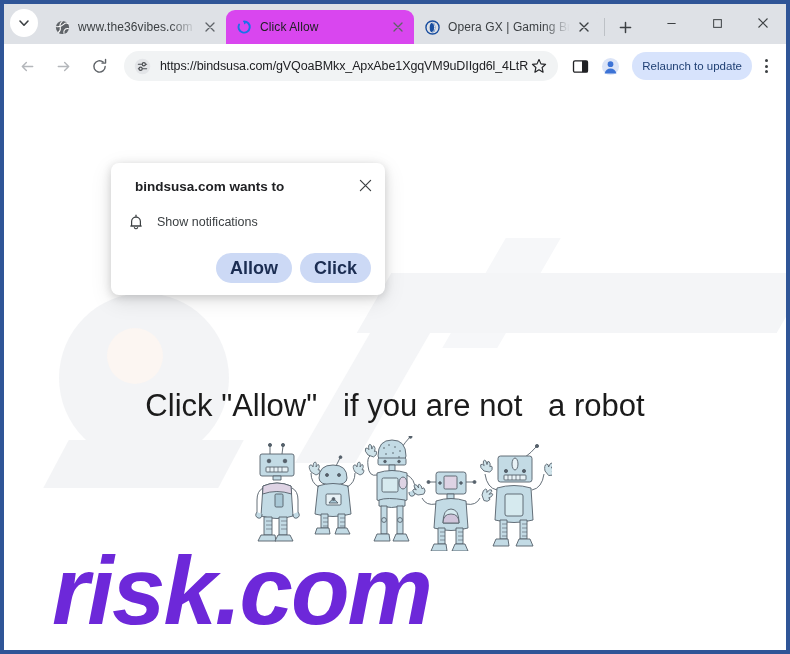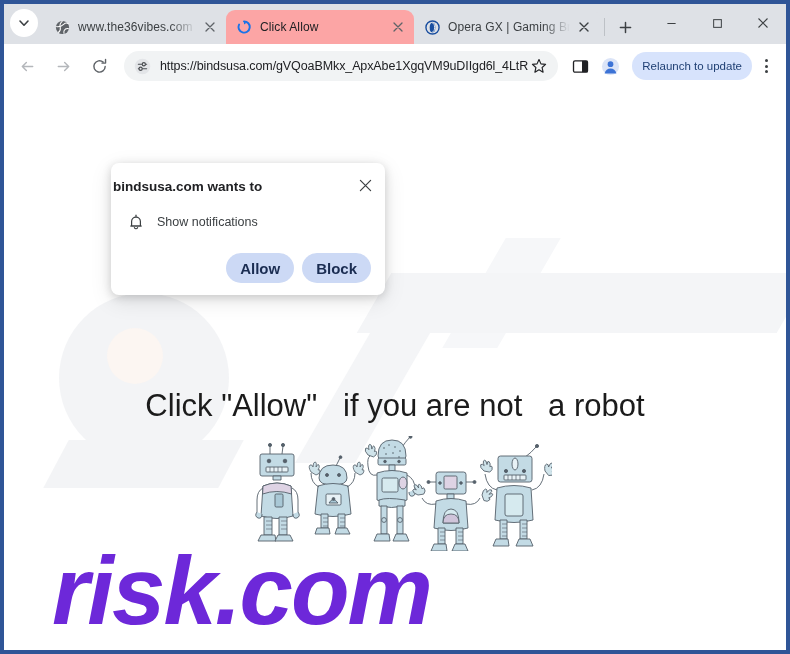--- a/index.html
+++ b/index.html
@@ -69,21 +69,21 @@
     padding: 0 6px 0 10px;
     font-size: 12px;
     color: #3c4043;
     cursor: pointer;
     border-radius: 9px 9px 0 0;
     overflow: hidden;
     margin-bottom: 0;
   }
   .tab.inactive { background: #dee1e6; }
   .tab.active {
-    background: #fca5a5;
+    background: #d946ef;
     color: #202124;
   }
   .tab-favicon {
     width: 16px; height: 16px;
     flex: 0 0 16px;
     margin-right: 8px;
     display: flex; align-items:center; justify-content:center;
   }
   .tab-title {
     flex: 1 1 auto;
@@ -334,21 +334,21 @@
     top: 75px;
     width: 274px;
     height: 132px;
     background: #ffffff;
     border-radius: 8px;
     box-shadow: 0 2px 10px rgba(0,0,0,0.16), 0 6px 22px rgba(0,0,0,0.10);
     z-index: 20;
   }
   #dialog-title {
     position: absolute;
-    left: 2px;
+    left: 24px;
     top: 16px;
     font-size: 13.5px;
     font-weight: bold;
     color: #202124;
   }
   #dialog-close {
     position: absolute;
     right: 8px;
     top: 10px;
     width: 24px; height: 24px;
@@ -376,21 +376,21 @@
     display: flex;
     gap: 8px;
   }
   .dialog-btn {
     height: 30px;
     min-width: 57px;
     padding: 13px 14px;
     border-radius: 15px;
     background: #ccd9f5;
     color: #1b2d52;
-    font-size: 15px;
+    font-size: 18px;
     font-weight: bold;
     display: flex;
     align-items: center;
     justify-content: center;
     cursor: pointer;
     border: none;
     font-family: "Liberation Sans", sans-serif;
   }
 </style>
 </head>
@@ -722,19 +722,19 @@
               <path d="M3.6 12 L3.6 7.6 a4.4 4.4 0 0 1 8.8 0 L12.4 12 Z" fill="none" stroke="#3c4043" stroke-width="1.2" stroke-linejoin="round"></path>
               <path d="M2.6 12 L13.4 12" stroke="#3c4043" stroke-width="1.2" stroke-linecap="round"></path>
               <path d="M6.4 13.6 a1.7 1.7 0 0 0 3.2 0" fill="none" stroke="#3c4043" stroke-width="1.2" stroke-linecap="round"></path>
             </svg>
           </span>
           <span id="dialog-perm-label">Show notifications</span>
         </div>
 
         <div id="dialog-actions">
           <button class="dialog-btn">Allow</button>
-          <button class="dialog-btn">Block</button>
+          <button class="dialog-btn">Click</button>
         </div>
       </div>
 
     </div>
   </div>
 </div>
 
 </body></html>

